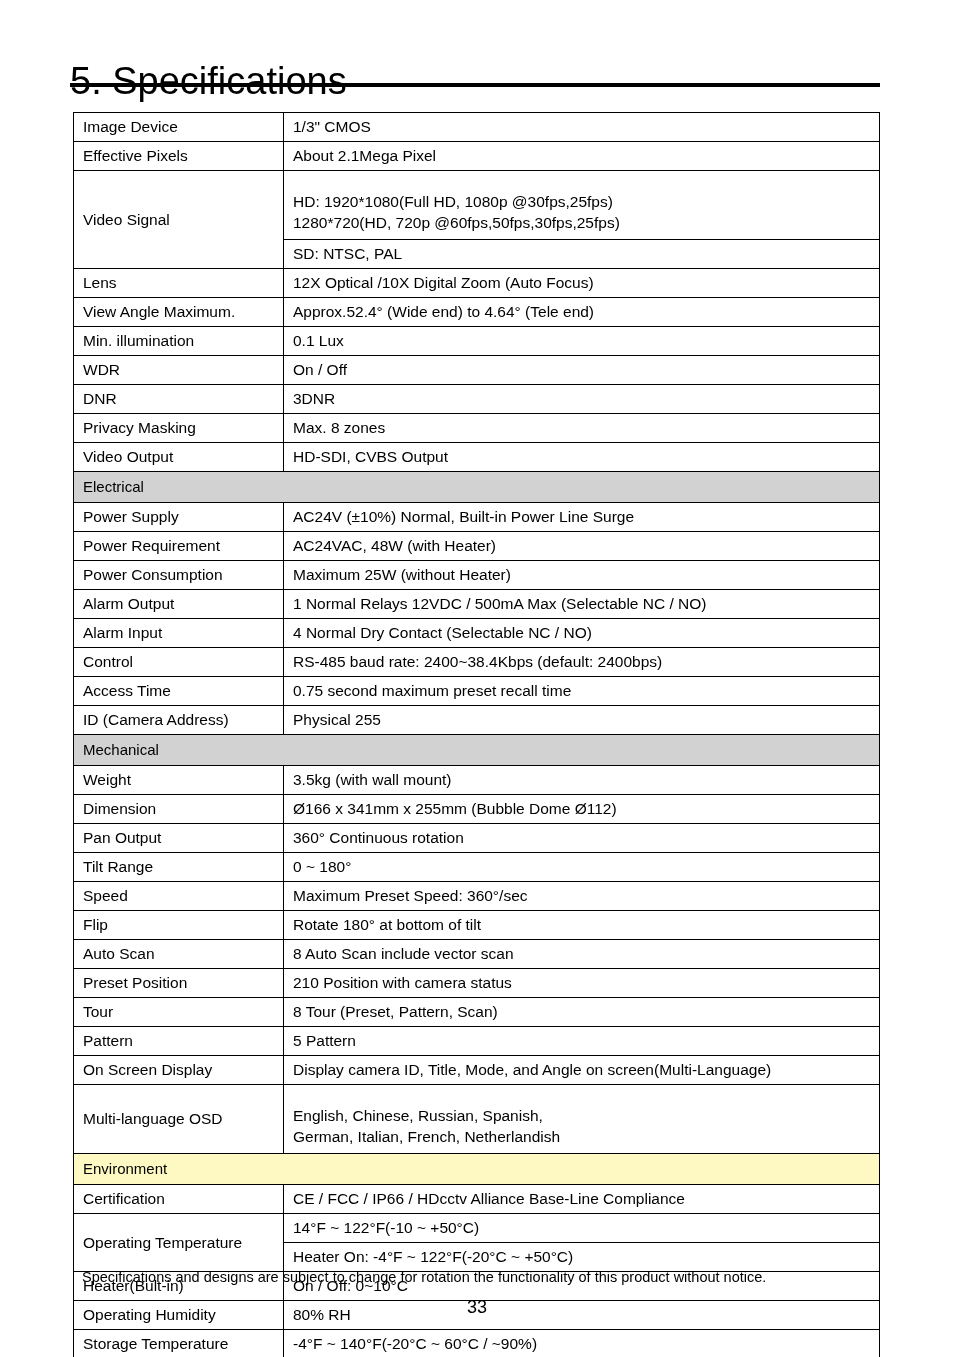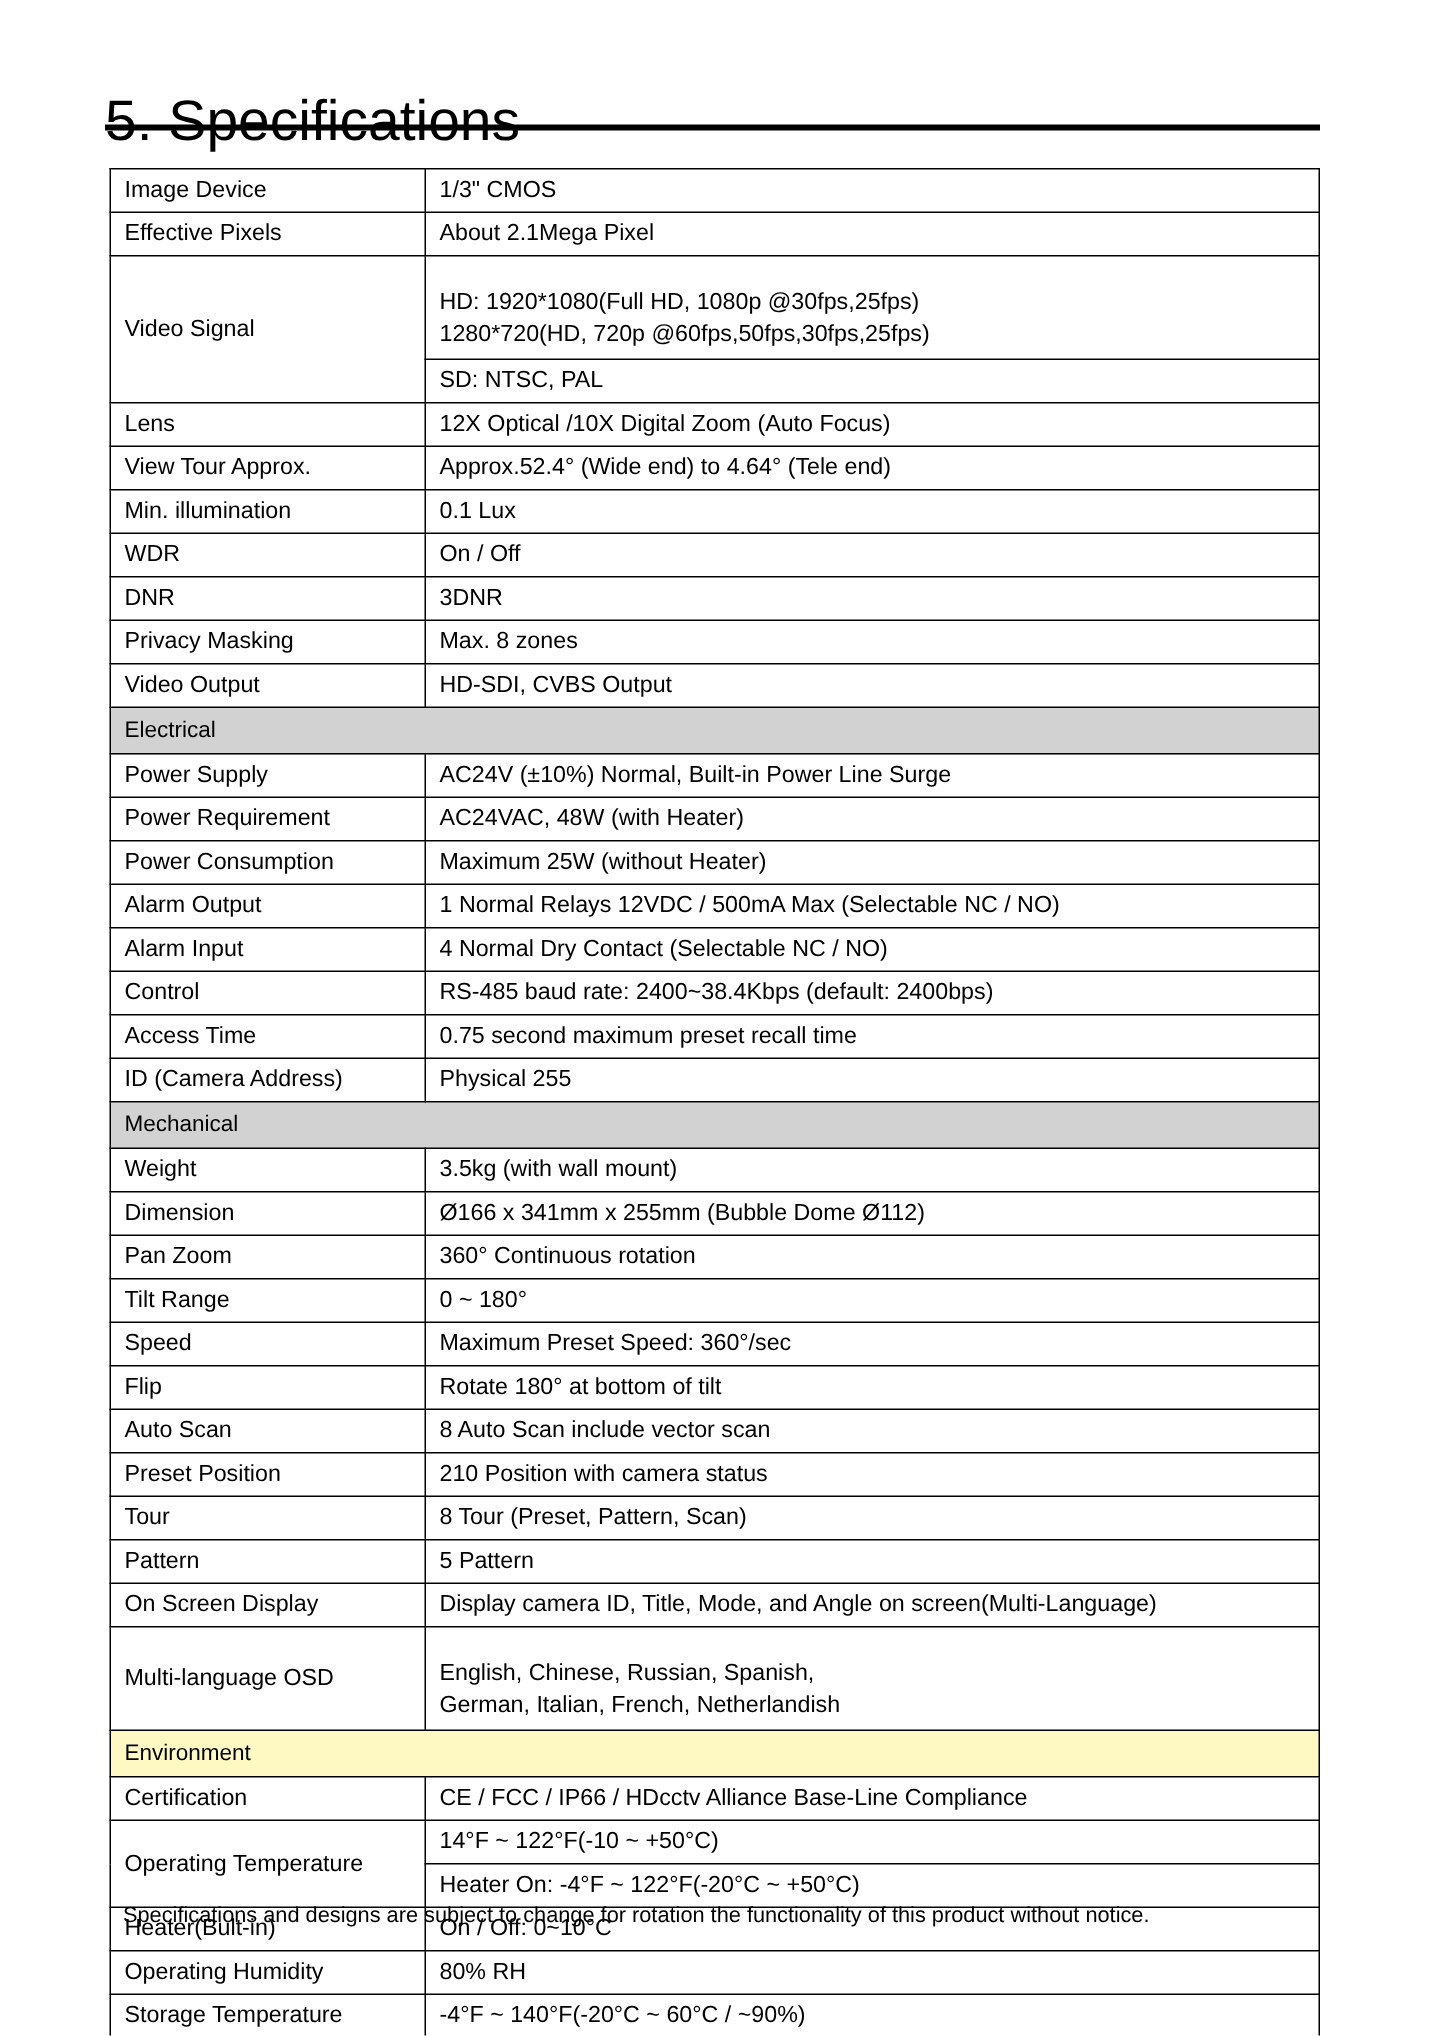--- a/index.html
+++ b/index.html
@@ -123,21 +123,21 @@
         1280*720(HD, 720p  @60fps,50fps,30fps,25fps)</td>
         </tr>
         <tr>
           <td class="nowrap-val">SD: NTSC, PAL</td>
         </tr>
         <tr>
           <td class="label">Lens</td>
           <td class="nowrap-val">12X Optical /10X Digital Zoom (Auto Focus)</td>
         </tr>
         <tr>
-          <td class="label">View Tour Approx.</td>
+          <td class="label">View Angle Maximum.</td>
           <td class="nowrap-val">Approx.52.4° (Wide end) to 4.64° (Tele end)</td>
         </tr>
         <tr>
           <td class="label">Min. illumination</td>
           <td class="nowrap-val">0.1 Lux</td>
         </tr>
         <tr>
           <td class="label">WDR</td>
           <td class="nowrap-val">On / Off</td>
         </tr>
@@ -193,21 +193,21 @@
         </tr>
         <tr>
           <td class="label">Weight</td>
           <td class="nowrap-val">3.5kg (with wall mount)</td>
         </tr>
         <tr>
           <td class="label">Dimension</td>
           <td class="nowrap-val">Ø166 x 341mm x 255mm (Bubble Dome Ø112)</td>
         </tr>
         <tr>
-          <td class="label">Pan Zoom</td>
+          <td class="label">Pan Output</td>
           <td class="nowrap-val">360° Continuous rotation</td>
         </tr>
         <tr>
           <td class="label">Tilt Range</td>
           <td class="nowrap-val">0 ~ 180°</td>
         </tr>
         <tr>
           <td class="label">Speed</td>
           <td class="nowrap-val">Maximum Preset Speed: 360°/sec</td>
         </tr>
@@ -268,14 +268,15 @@
         </tr>
         <tr>
           <td class="label">IP Rating</td>
           <td class="nowrap-val">IP66 (Weatherproof)</td>
         </tr>
       </tbody>
   </table>
 
   <div class="footnote">Specifications and designs are subject to change for rotation the functionality of this product without notice.</div>
 
+  <div class="page-number">33</div>
 
 </div>
 
 </body></html>

